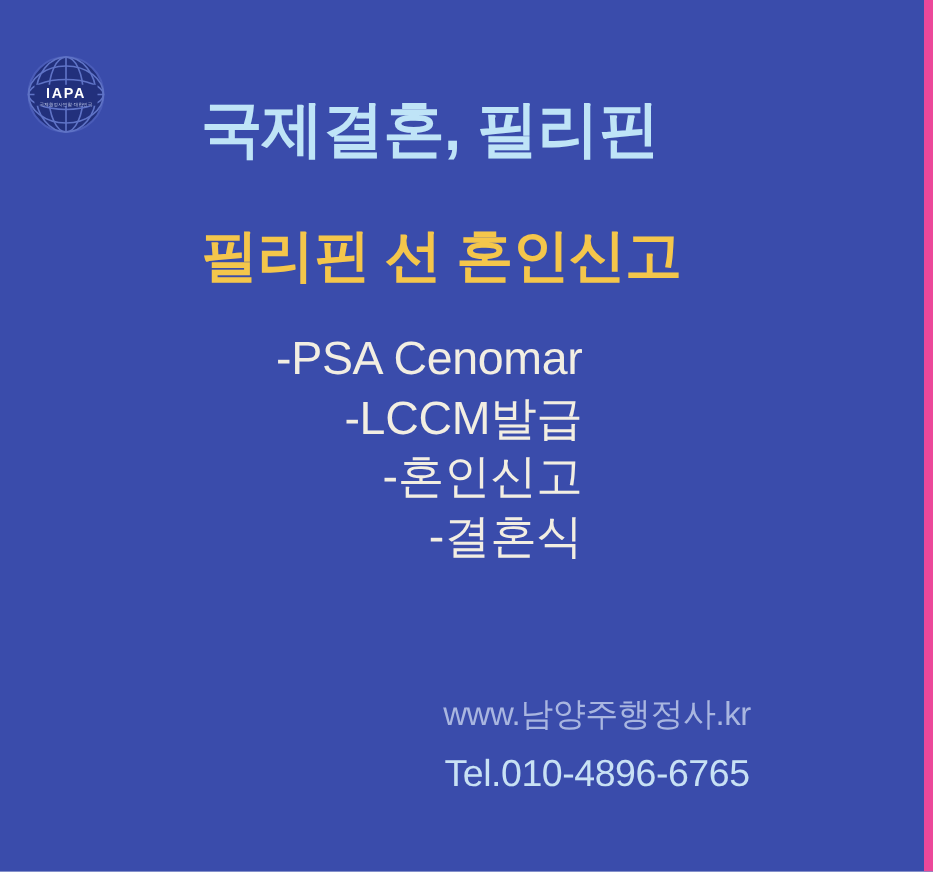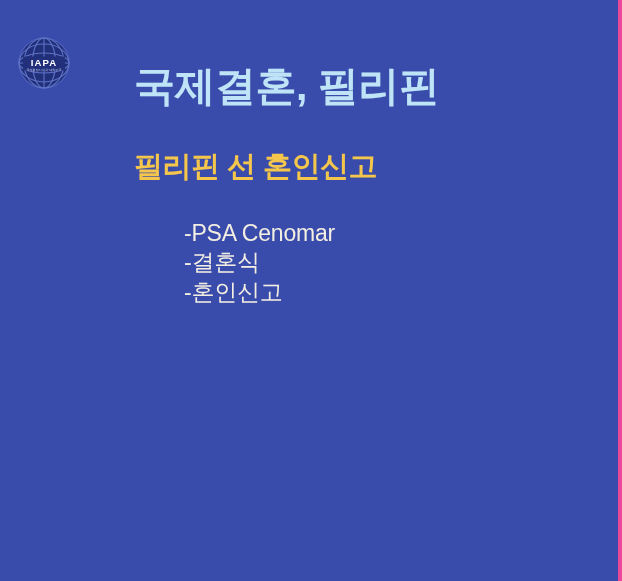--- a/index.html
+++ b/index.html
@@ -14,21 +14,21 @@
   body {
     font-family: "Liberation Sans", "DejaVu Sans", sans-serif;
     background: #ffffff;
   }
 
   #poster {
     position: relative;
     width: 622px;
     height: 581px;
     background: #3a4cab;
-    border-right: 4px solid #ec4899;
+    border-right: 6px solid #ec4899;
     overflow: hidden;
   }
 
   
   .logo-wrap {
     position: absolute;
     left: 17px;
     top: 36px;
     width: 54px;
     height: 54px;
@@ -45,42 +45,43 @@
     letter-spacing: -0.5px;
     color: #bfe4f7;
     white-space: nowrap;
     line-height: 1.15;
   }
 
   .title-sub {
     position: absolute;
     left: 134px;
     top: 150px;
-    font-size: 29px;
+    font-size: 38px;
     font-weight: bold;
     letter-spacing: -0.5px;
     color: #f4c64b;
     white-space: nowrap;
     line-height: 1.15;
   }
 
   
   .steps {
     position: absolute;
     left: 184px;
     top: 219px;
     list-style: none;
   }
   .steps li {
-    font-size: 23px;
+    font-size: 31px;
     font-weight: normal;
     color: #f2eee2;
     line-height: 1.275;
     white-space: nowrap;
     letter-spacing: -0.2px;
+    text-align: right;
   }
 
   
   .contact {
     position: absolute;
     right: 88px;
     bottom: 46px;
     text-align: center;
     width: 260px;
   }
@@ -119,18 +120,23 @@
       <text x="27" y="34.6" text-anchor="middle" font-family="Liberation Sans, sans-serif" font-size="3" letter-spacing="0.1" fill="#c2cbe8">국제행정사연합·대한민국</text>
     </svg>
   </div>
 
   <h1 class="title-main">국제결혼, 필리핀</h1>
 
   <h2 class="title-sub">필리핀 선 혼인신고</h2>
 
   <ul class="steps">
     <li>-PSA Cenomar</li>
+    <li>-LCCM발급</li>
+    <li>-혼인신고</li>
     <li>-결혼식</li>
-    <li>-혼인신고</li>
   </ul>
 
+  <div class="contact">
+    <div class="contact-site">www.남양주행정사.kr</div>
+    <div class="contact-tel">Tel.010-4896-6765</div>
+  </div>
 
 </div>
 
 </body></html>

